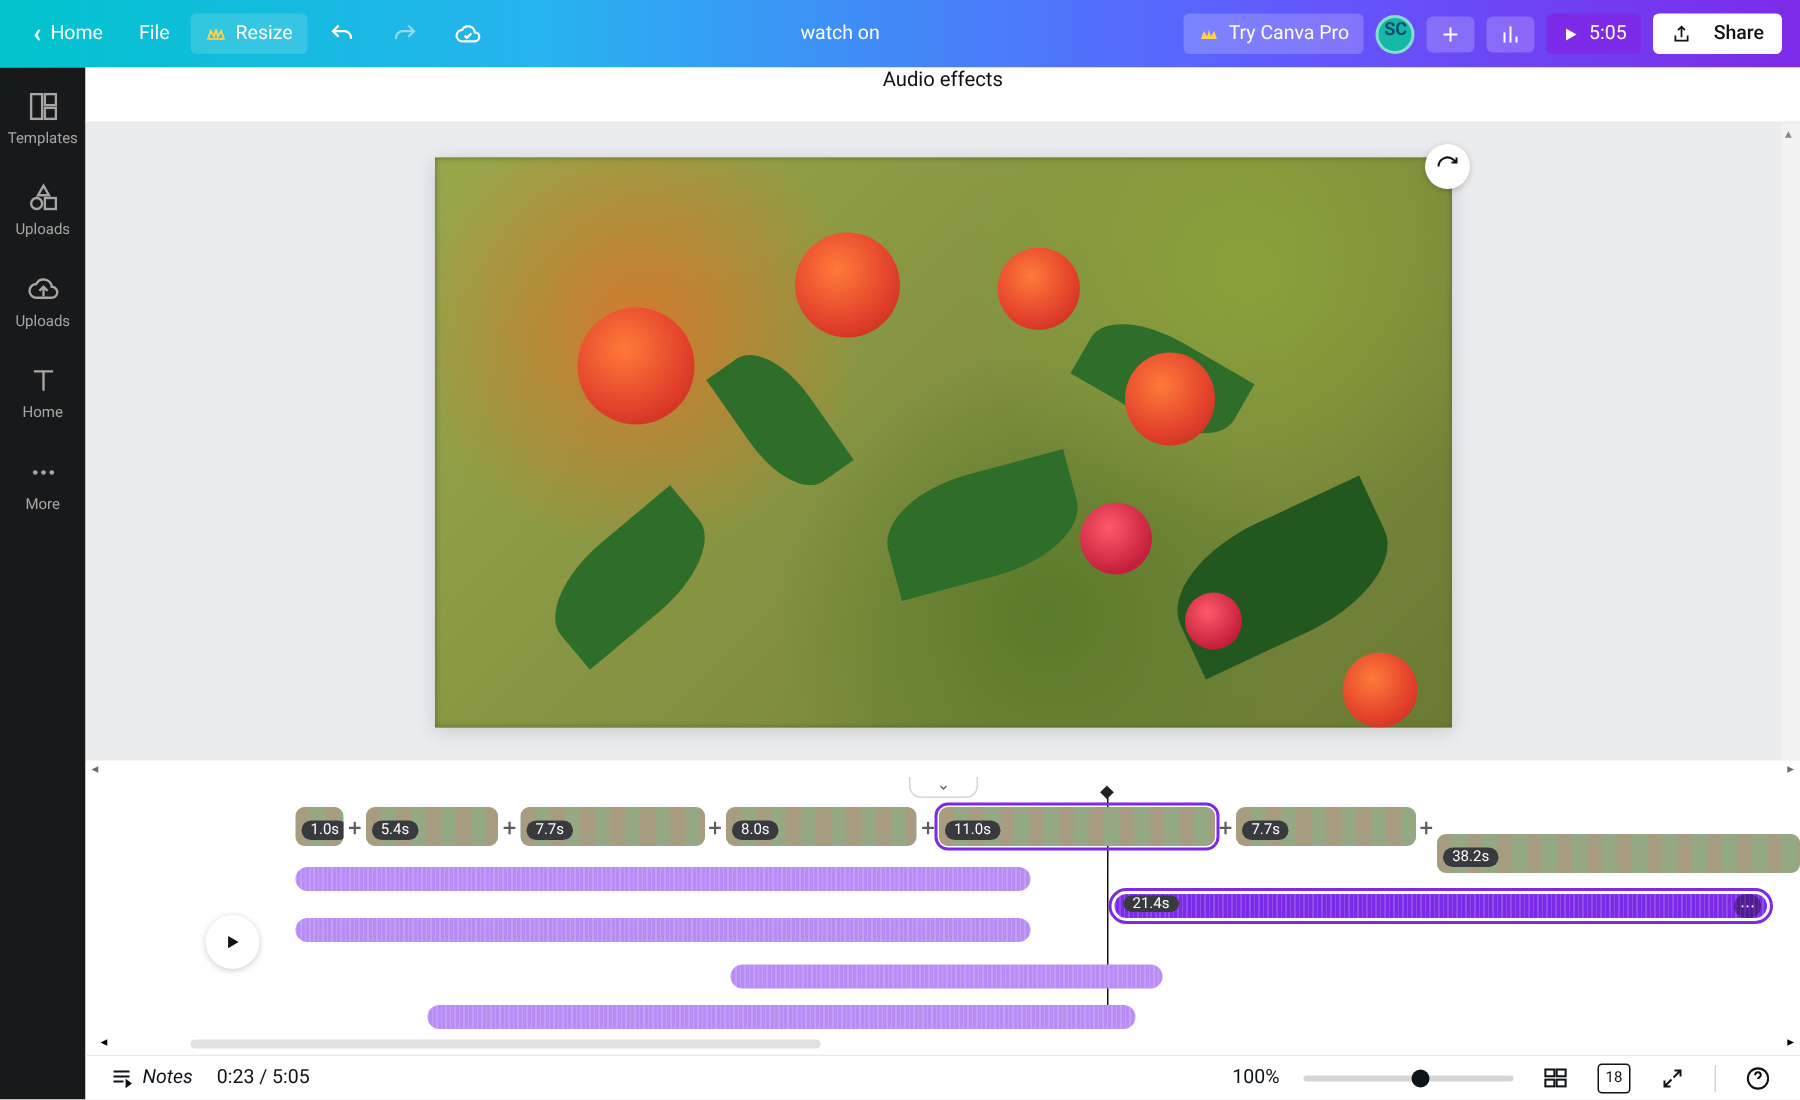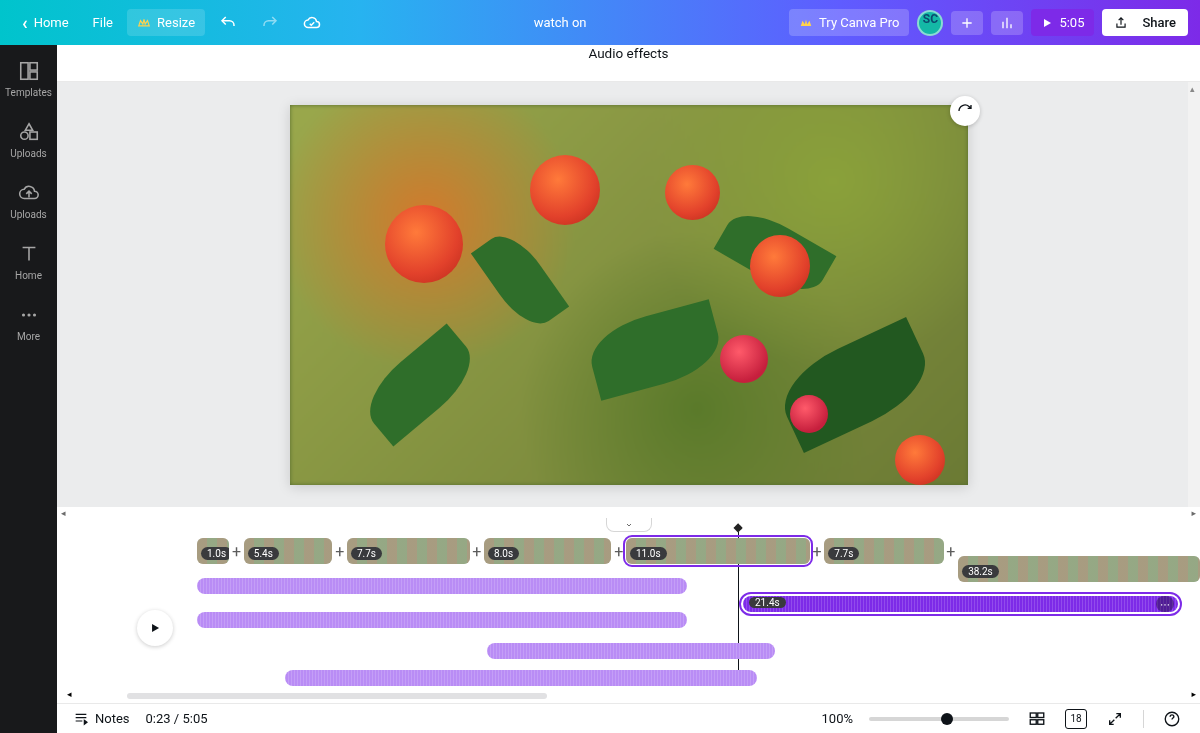--- a/index.html
+++ b/index.html
@@ -335,21 +335,21 @@
         </div>
 
       <div class="hscroll-bar">
         <span class="tri" style="position:absolute;left:-50px;top:-3px;">◂</span>
         <div class="hscroll-thumb"></div>
         <span class="tri" style="position:absolute;right:-6px;top:-3px;">▸</span>
       </div>
     </div>
 
     <div class="footer">
-      <div style="display:flex;align-items:center;gap:6px;cursor:pointer;">
+      <div style="display:flex;align-items:center;gap:6px;cursor:pointer;font-style:italic;">
         <svg width="16" height="16" viewBox="0 0 24 24" stroke="#0e1318" stroke-width="1.8" fill="none">
             <path d="M4 5h16M4 10h16M4 15h10"></path>
             <path d="M17 14l4 3-4 3z" fill="#0e1318"></path>
           </svg>
         <span>Notes</span>
       </div>
       <span>0:23 / 5:05</span>
       <div class="spacer"></div>
       <span>100%</span>
       <div class="slider">

